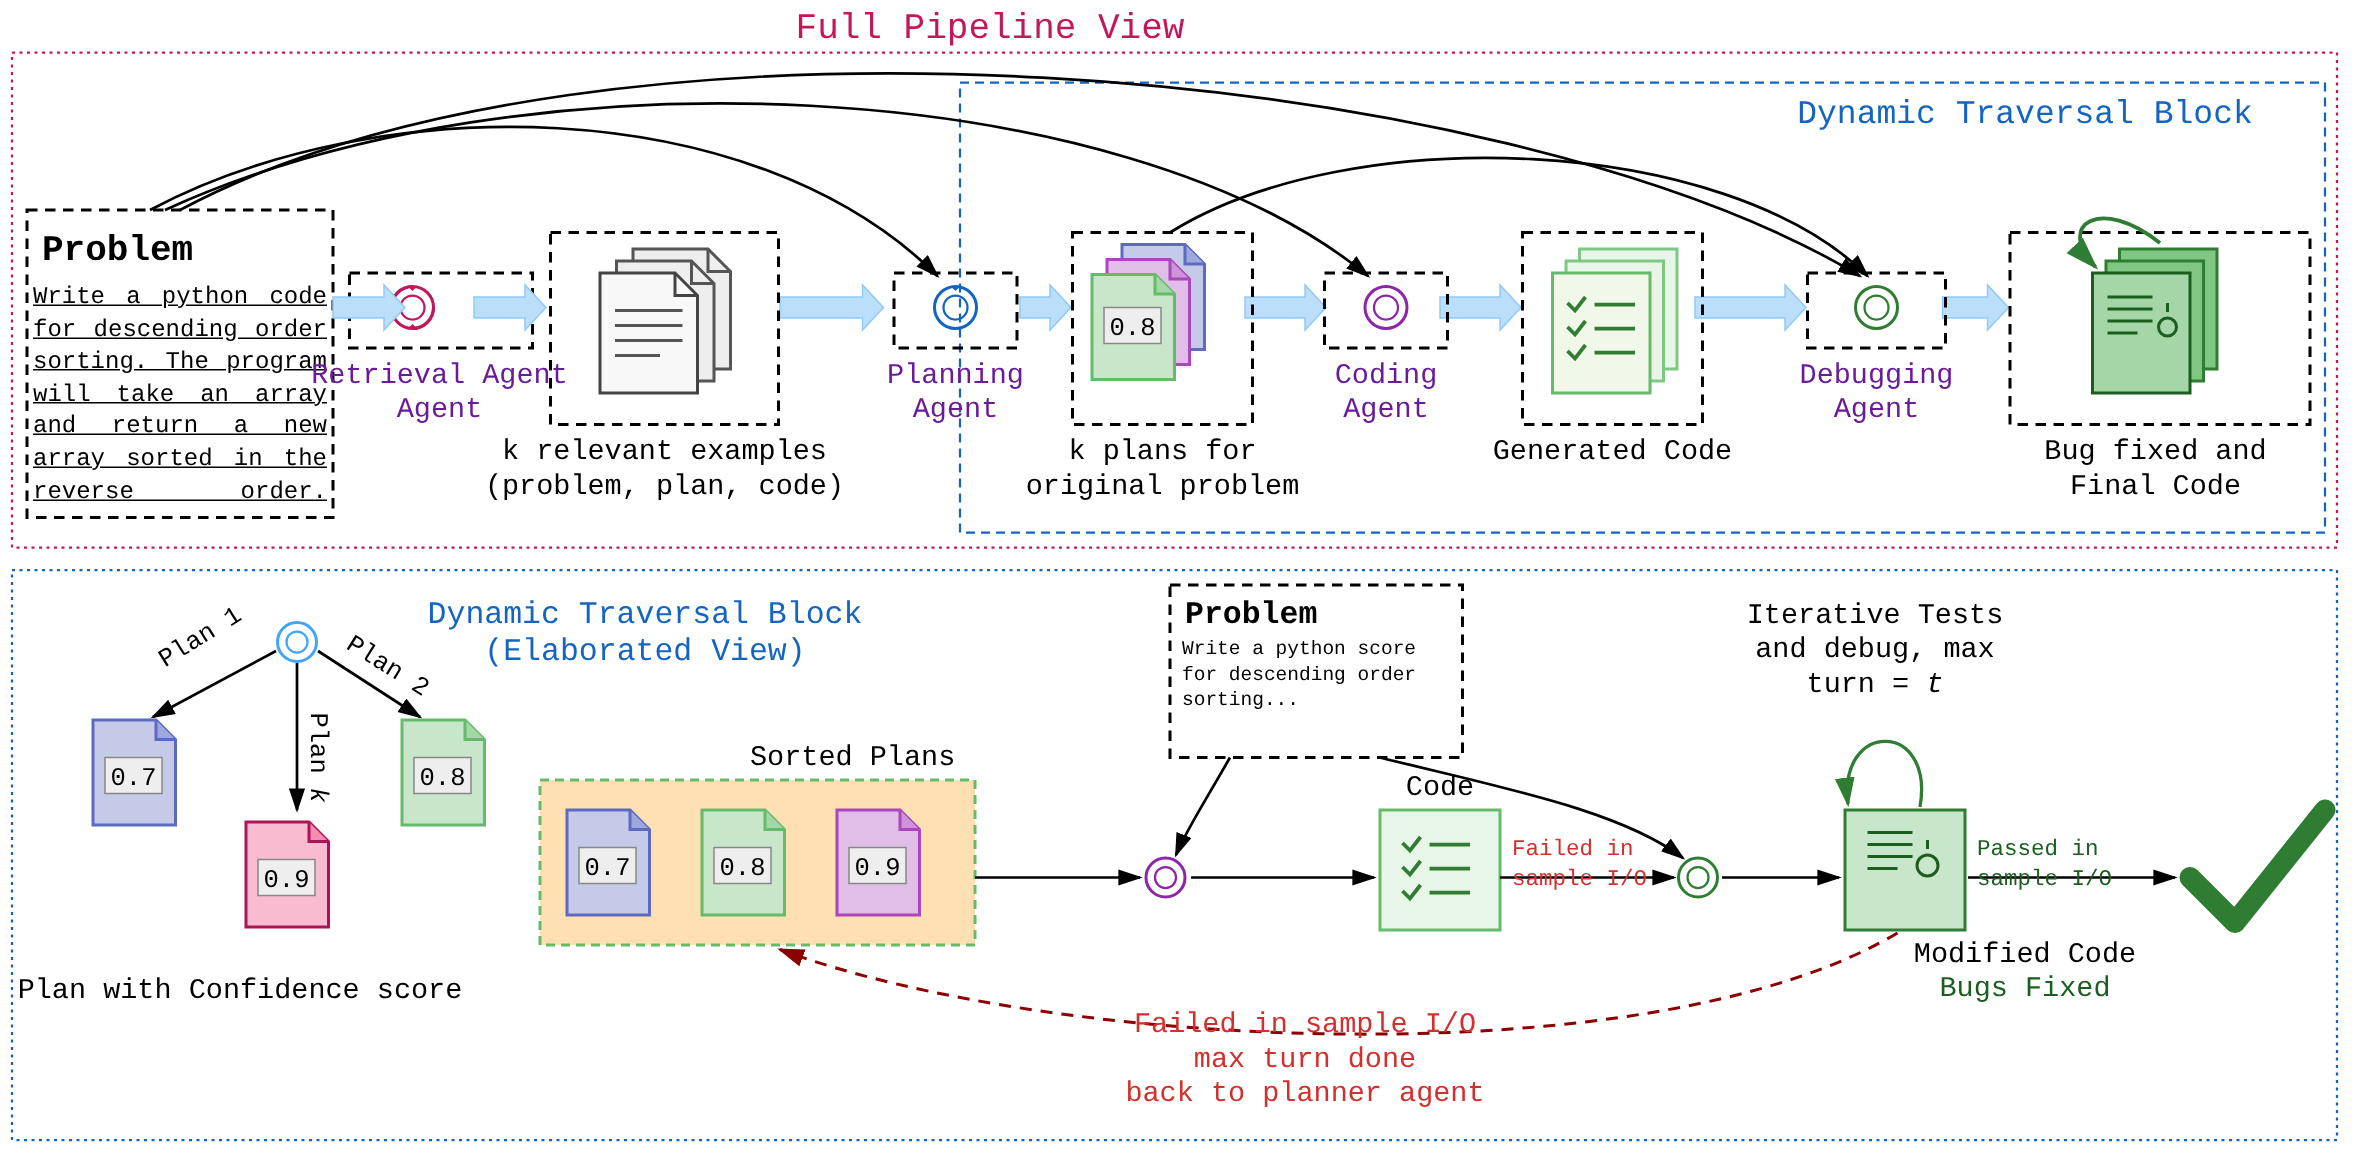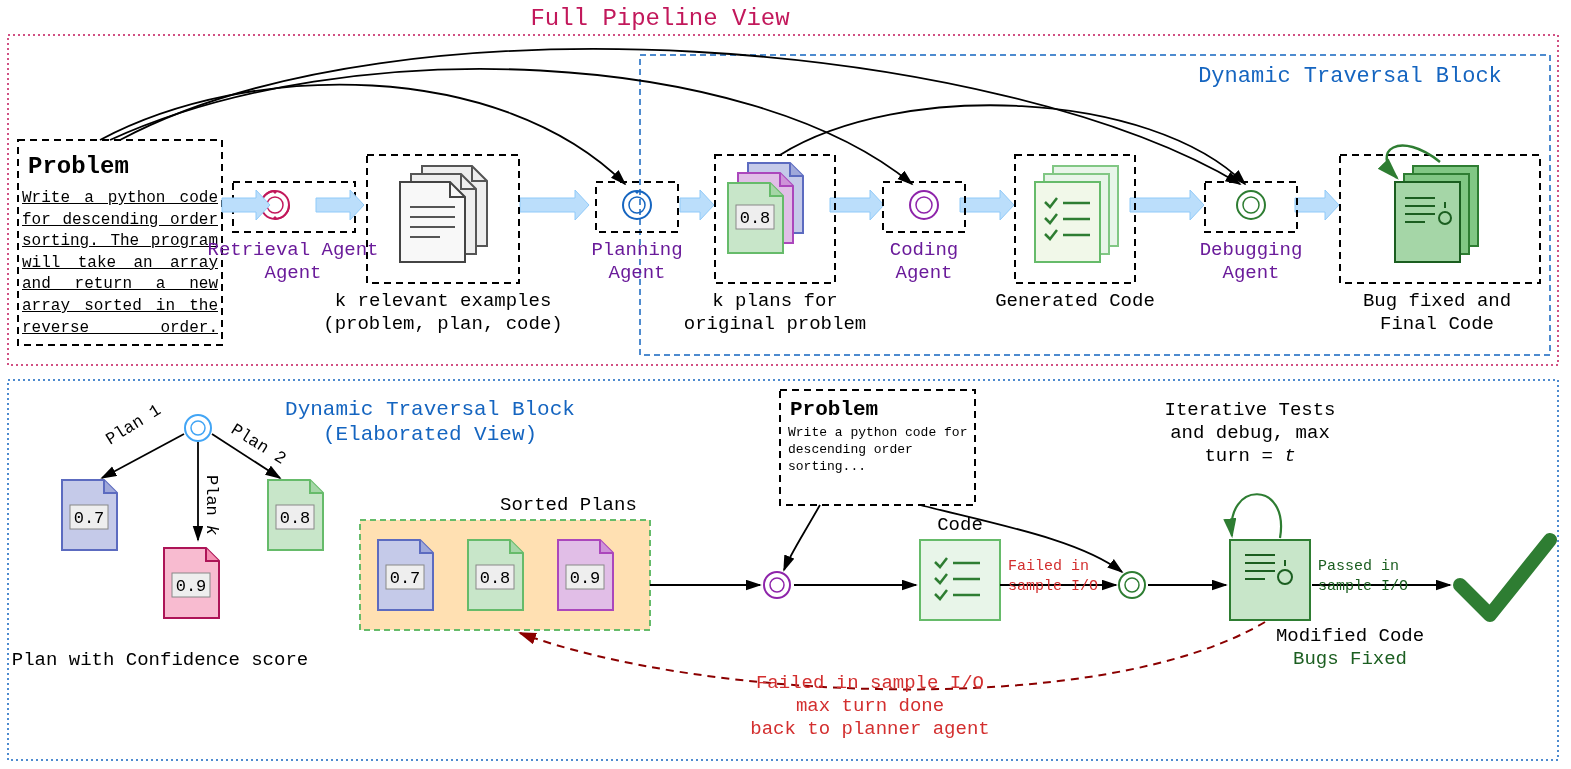--- a/index.html
+++ b/index.html
@@ -254,21 +254,21 @@
   <path d="M0,0 L42,0 L55,13 L55,70 L0,70 Z" fill="#e1bee7" stroke="#ab47bc" stroke-width="2"></path>
   <path d="M42,0 L42,13 L55,13" fill="#ce93d8" stroke="#ab47bc" stroke-width="2"></path>
   <rect x="8" y="25" width="38" height="24" fill="#eee" stroke="#888"></rect>
   <text x="27" y="43" text-anchor="middle" font-size="17" class="mono">0.9</text>
 </g>
 
 <g>
 <rect x="780" y="390" width="195" height="115" fill="none" stroke="black" stroke-width="2" stroke-dasharray="7,5"></rect>
 <text x="790" y="415" font-size="21" class="mono bold">Problem</text>
 <foreignObject x="788" y="425" width="180" height="75">
-  <div xmlns="http://www.w3.org/1999/xhtml" style="font-family:'Courier New',monospace;font-size:13px;line-height:1.3;">Write a python code for descending order sorting...</div>
+  <div xmlns="http://www.w3.org/1999/xhtml" style="font-family:'Courier New',monospace;font-size:13px;line-height:1.3;">Write a python score for descending order sorting...</div>
 </foreignObject>
 </g>
 
 <g transform="translate(777,585)">
   <circle r="13" fill="none" stroke="#8e24aa" stroke-width="2"></circle>
   <circle r="7" fill="none" stroke="#8e24aa" stroke-width="1.5"></circle>
 </g>
 
 <line x1="650" y1="585" x2="760" y2="585" stroke="black" stroke-width="1.8" marker-end="url(#arrow-black)"></line>
 <path d="M 820,505 C 800,540 790,555 784,570" fill="none" stroke="black" stroke-width="1.8" marker-end="url(#arrow-black)"></path>

